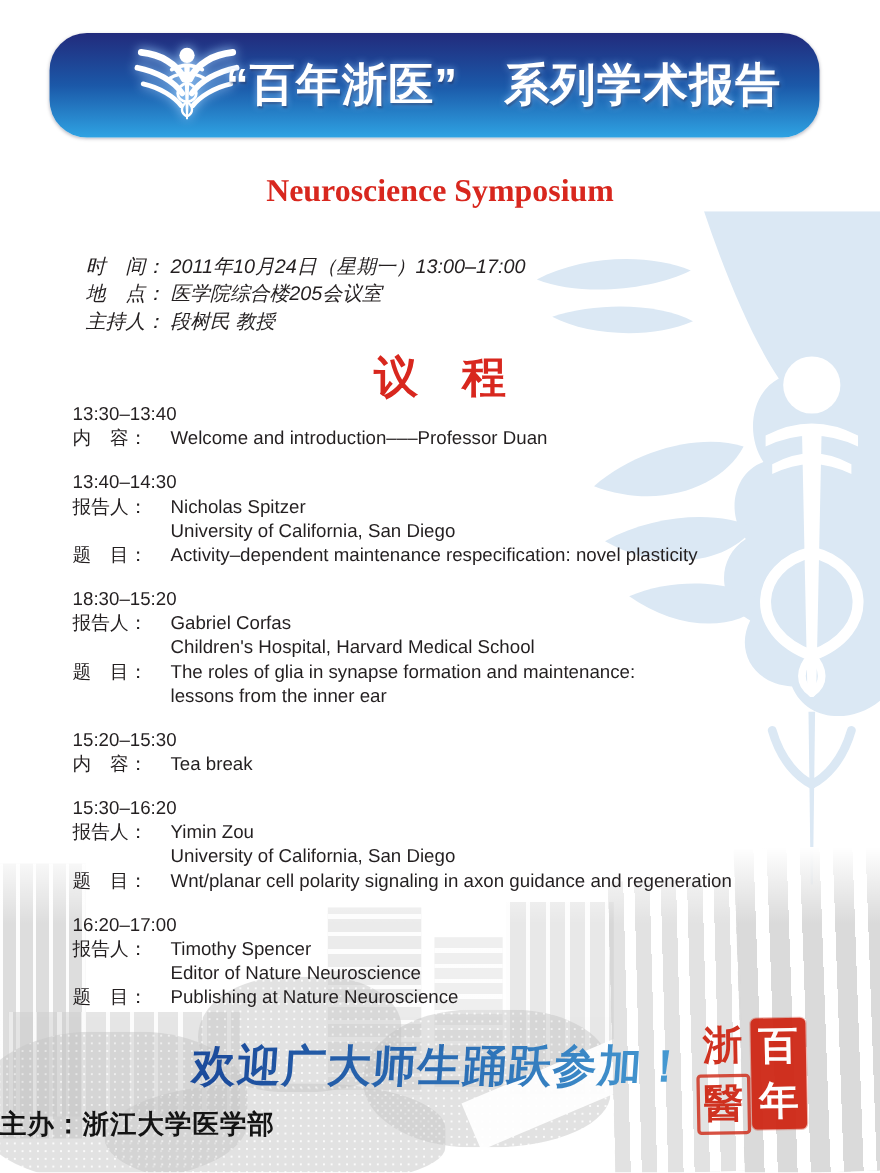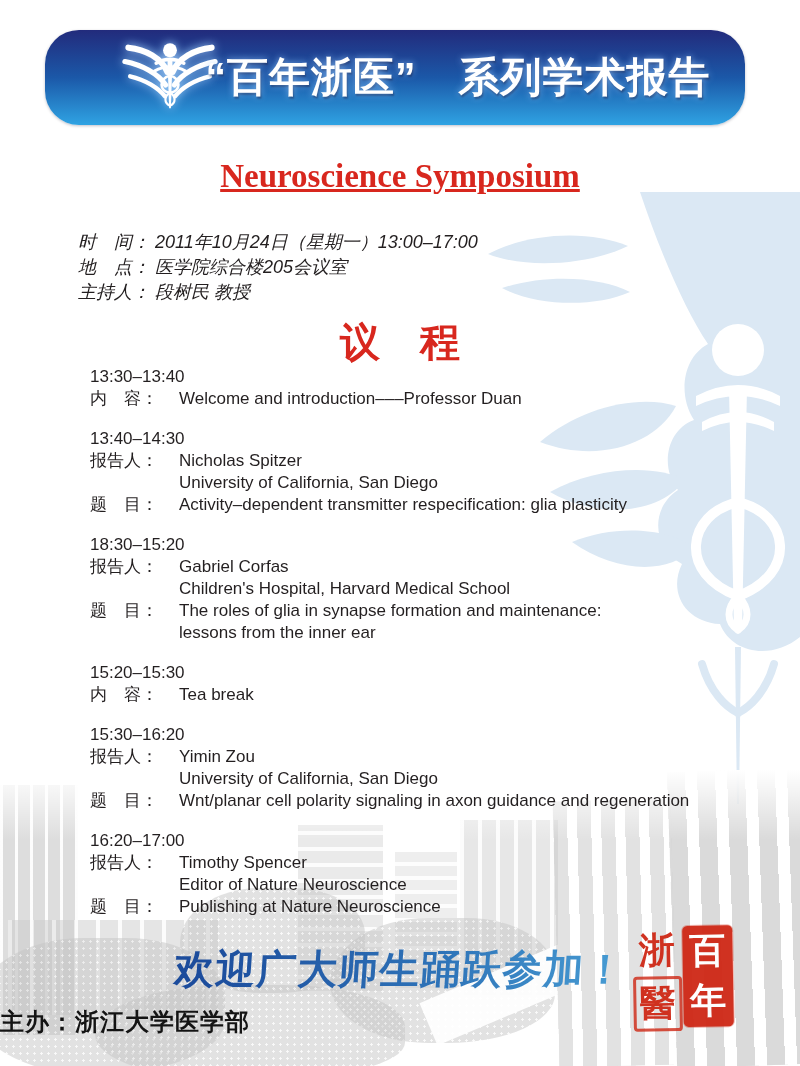--- a/index.html
+++ b/index.html
@@ -54,34 +54,34 @@
     box-shadow:0 1px 3px rgba(0,0,40,.25); }
   .banner-logo { position:absolute; left:72px; top:9px; width:106px; height:78px;
     filter:drop-shadow(0 0 5px rgba(165,212,255,.95)); }
   .banner-title { position:absolute; left:160px; right:34px; top:0; height:100%;
     display:flex; align-items:center; justify-content:center;
     color:#ffffff; font-size:41px; font-weight:bold; letter-spacing:1px; white-space:nowrap;
     text-shadow:0 0 7px rgba(150,200,255,.8), 1px 2px 2px rgba(0,0,40,.5); }
 
   
   .page-title { left:0; top:158px; width:100%; text-align:center; z-index:2;
-    font-family:"Liberation Serif", serif; font-weight:bold; font-size:33px;
-    color:var(--accent-red,#d8271e);text-decoration:underline; }
+    font-family:"Liberation Serif", serif; font-weight:bold; font-size:29px;
+    color:var(--accent-red,#d8271e); }
   .agenda-heading { left:0; top:315px; width:100%; text-align:center; z-index:2;
     font-weight:bold; font-size:40px; color:var(--accent-red,#d8271e); }
 
   
   .info { left:78px; top:230px; z-index:2; font-size:18px; line-height:25px; }
   .info-row { display:flex;font-style:italic; }
   .info-label { width:77px; flex:none; }
   .info-value { white-space:nowrap; }
 
   
   .agenda { left:66px; top:366px; width:712px; z-index:2; font-size:17px; line-height:22px; }
-  .agenda-block { margin-bottom:18px;margin-left:24px; }
+  .agenda-block { margin-bottom:18px; }
   .agenda-time { }
   .agenda-row { display:flex; }
   .row-label { width:89px; flex:none; }
   .row-text { flex:1; white-space:nowrap; }
 
   
   .welcome { left:0; top:942px; width:100%; text-align:center; z-index:3;
     font-size:40px; font-weight:bold; letter-spacing:1px; transform:skewX(-4deg);
     color:#2a66b0; }
   @supports (-webkit-background-clip:text) {
@@ -207,21 +207,21 @@
       <div class="agenda-row">
         <span class="row-label">报告人：</span>
         <span class="row-text">Nicholas Spitzer</span>
       </div>
       <div class="agenda-row">
         <span class="row-label"></span>
         <span class="row-text">University of California, San Diego</span>
       </div>
       <div class="agenda-row">
         <span class="row-label">题　目：</span>
-        <span class="row-text">Activity–dependent transmitter respecification: glia plasticity</span>
+        <span class="row-text">Activity–dependent maintenance respecification: novel plasticity</span>
       </div>
     </div>
     <div class="agenda-block">
       <div class="agenda-time">18:30–15:20</div>
       <div class="agenda-row">
         <span class="row-label">报告人：</span>
         <span class="row-text">Gabriel Corfas</span>
       </div>
       <div class="agenda-row">
         <span class="row-label"></span>

